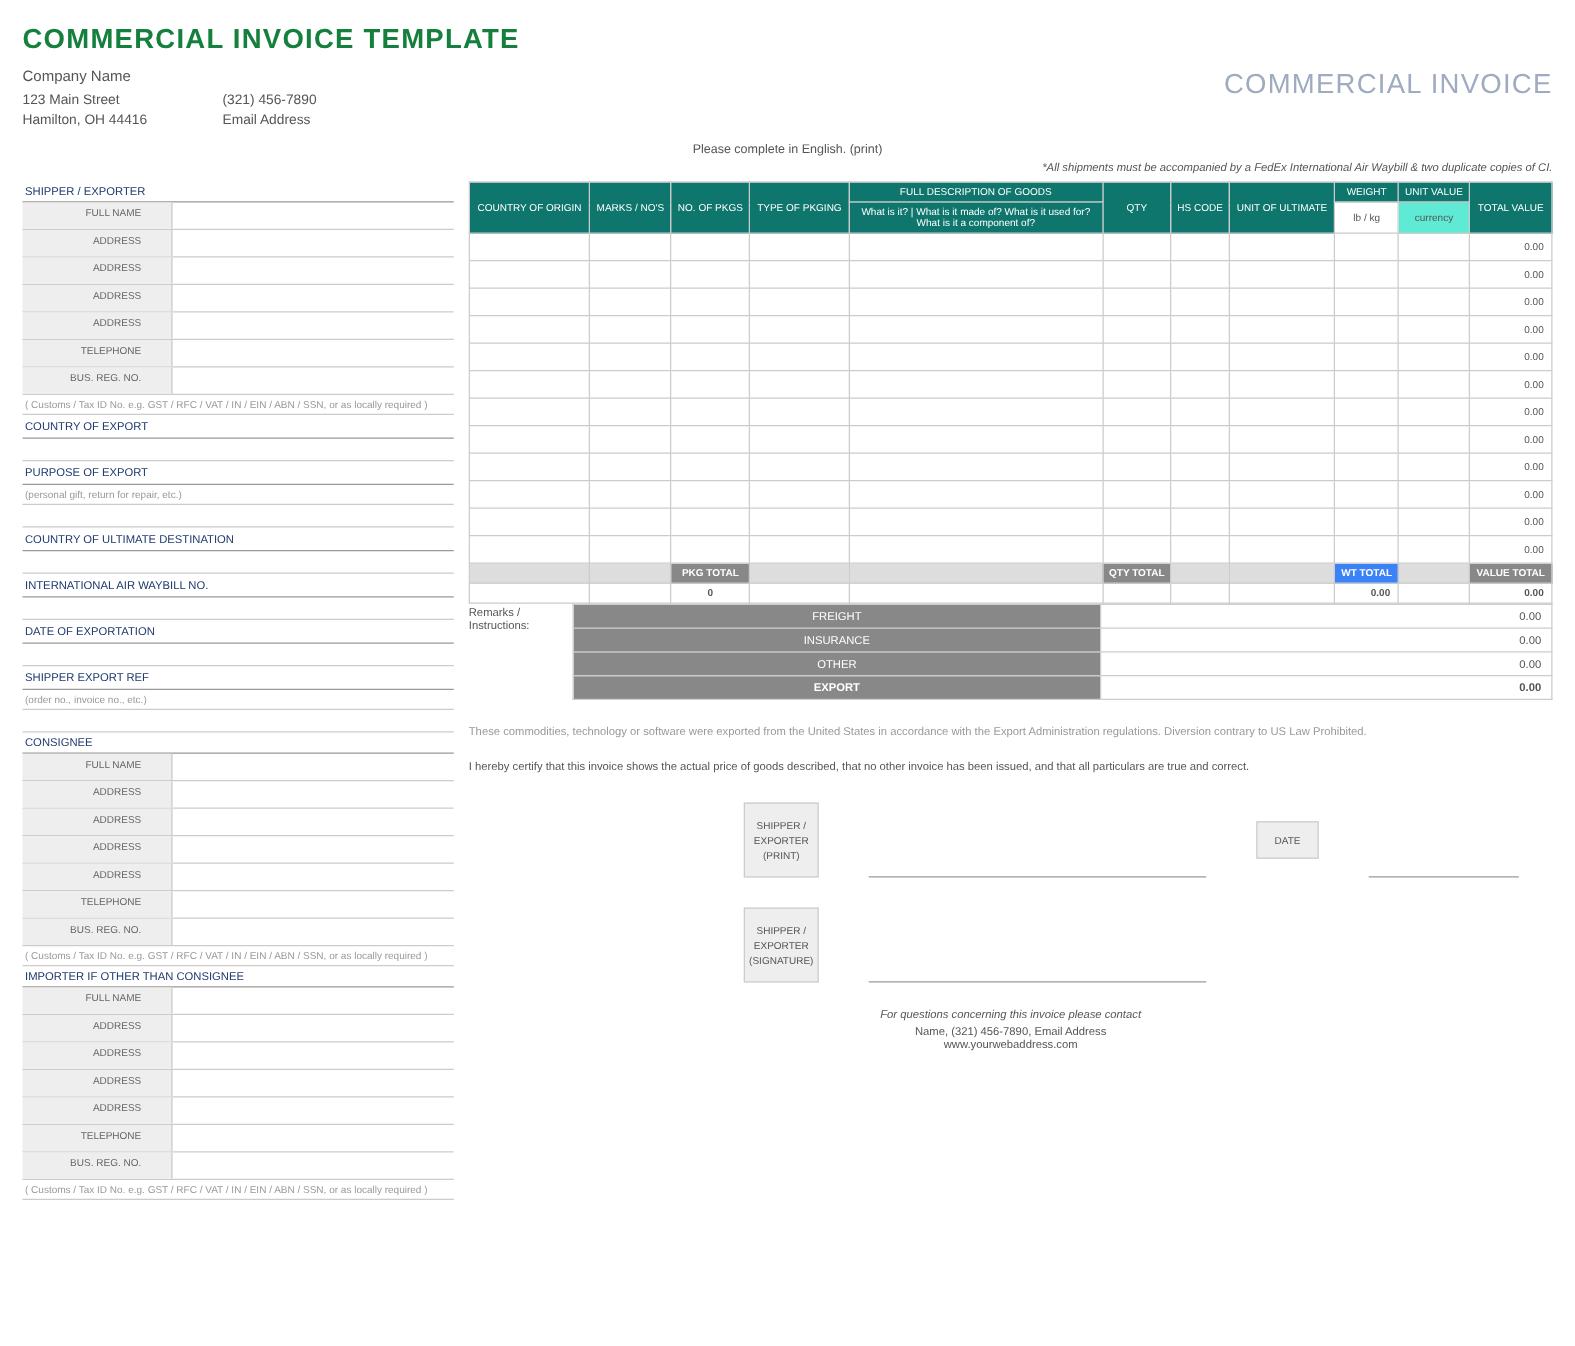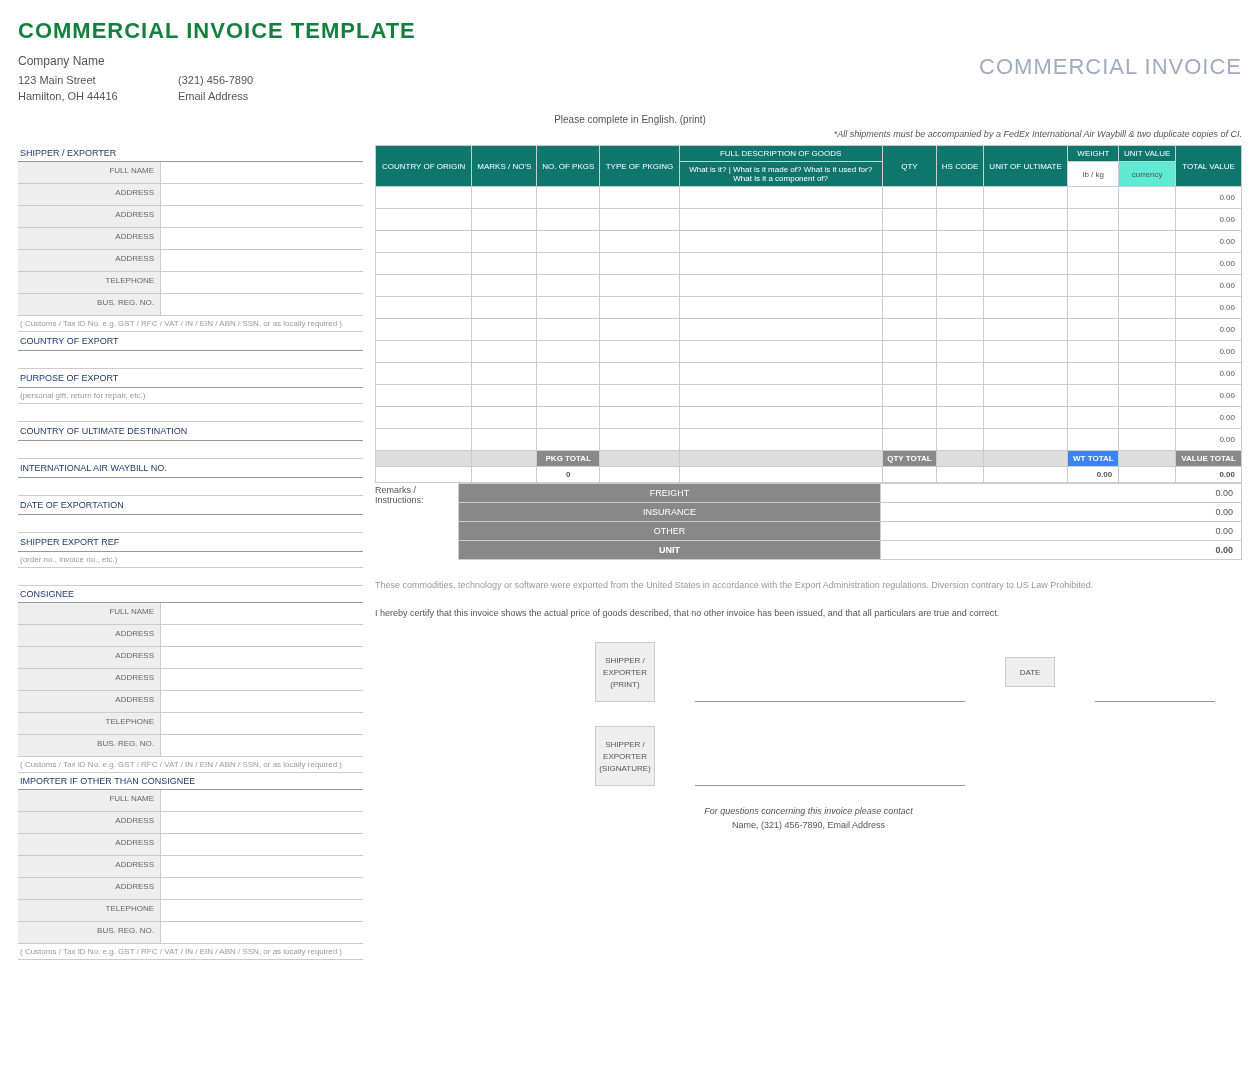--- a/index.html
+++ b/index.html
@@ -11,21 +11,21 @@
 .company-line{display:flex;gap:60px;margin-bottom:4px}
 .company-line span{min-width:100px}
 .doc-title{font-size:22px;color:#9fabc0;font-weight:normal;letter-spacing:1px}
 .right-note{text-align:center;font-size:10px;margin-top:8px}
 .italic-note{font-style:italic;text-align:right;font-size:9px;margin-top:4px}
 .columns{display:flex;gap:12px;margin-top:6px}
 .left-col{width:345px;flex-shrink:0}
 .right-col{flex:1}
 .section-label{color:#1f3a6e;font-size:9px;padding:3px 2px;border-bottom:1px solid #999}
 .field-row{display:flex;border-bottom:1px solid #ccc;height:22px}
-.field-label{width:143px;text-align:right;padding:4px 6px;font-size:8px;color:#666;background:#eee;border-right:1px solid #ccc}
+.field-label{width:120px;text-align:right;padding:4px 24px;font-size:8px;color:#666;background:#eee;border-right:1px solid #ccc}
 .field-value{flex:1;padding:4px}
 .hint-row{font-size:8px;color:#999;padding:3px 2px;border-bottom:1px solid #ccc}
 .blank-row{height:18px;border-bottom:1px solid #ccc}
 .single-label{color:#1f3a6e;font-size:9px;padding:4px 2px;border-bottom:1px solid #999}
 table{border-collapse:collapse;width:100%;font-size:8px}
 th,td{border:1px solid #ccc;padding:3px;text-align:center;vertical-align:middle}
 th{background:#0f766e;color:#fff;font-weight:normal;font-size:8px}
 .value-col{text-align:right;padding-right:6px}
 .total-row td{background:#ddd;font-weight:bold}
 .sub-row td{background:#fff;font-weight:bold}
@@ -406,21 +406,21 @@
             </tr>
         <tr>
               <td class="mini-label">INSURANCE</td>
               <td class="mini-val">0.00</td>
             </tr>
         <tr>
               <td class="mini-label">OTHER</td>
               <td class="mini-val">0.00</td>
             </tr>
         <tr class="mini-total-row">
-              <td class="mini-label">UNIT</td>
+              <td class="mini-label">EXPORT</td>
               <td class="mini-val">0.00</td>
             </tr>
       </tbody>
         </table>
     </div>
 
     <div class="legal">These commodities, technology or software were exported from the United States in accordance with the Export Administration regulations.  Diversion contrary to US Law Prohibited.</div>
     <div class="certify">I hereby certify that this invoice shows the actual price of goods described, that no other invoice has been issued, and that all particulars are true and correct.</div>
 
     <div class="sig-area">
@@ -443,15 +443,16 @@
         <span>SHIPPER /</span>
           <span>EXPORTER</span>
           <span>(SIGNATURE)</span>
       </div>
       <div class="sig-line"></div>
     </div>
 
     <div class="contact">
       <div class="contact-line">For questions concerning this invoice please contact</div>
       <div>Name, (321) 456-7890, Email Address</div>
+      <div>www.yourwebaddress.com</div>
     </div>
   </div>
 </div>
 
 </body></html>

